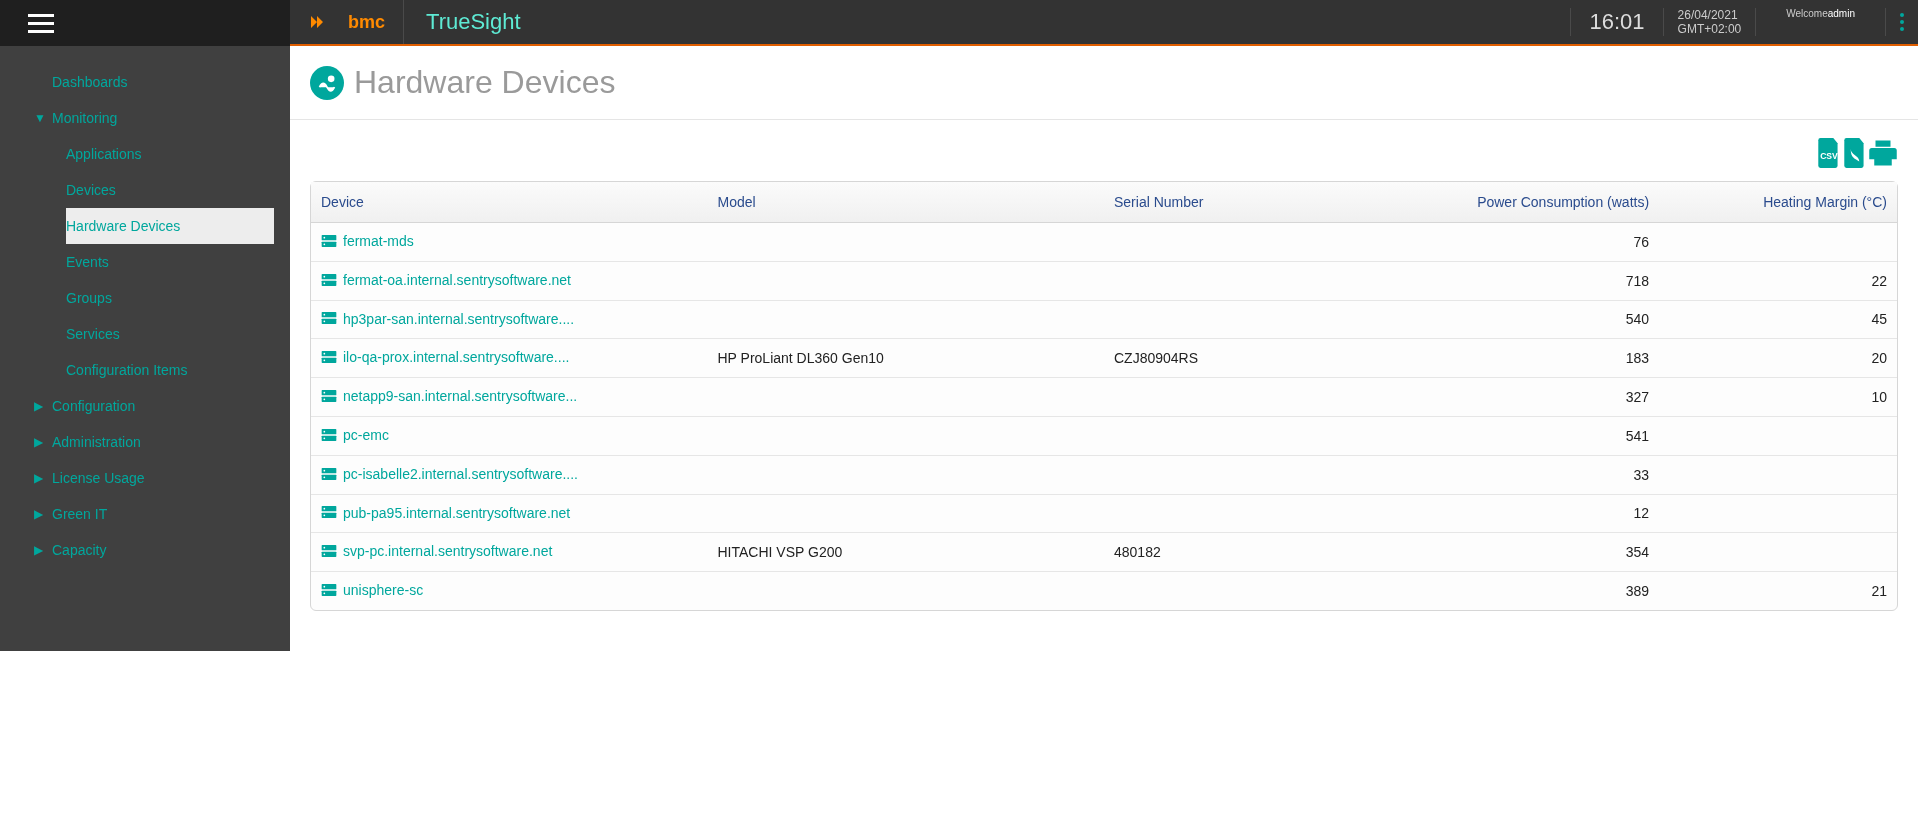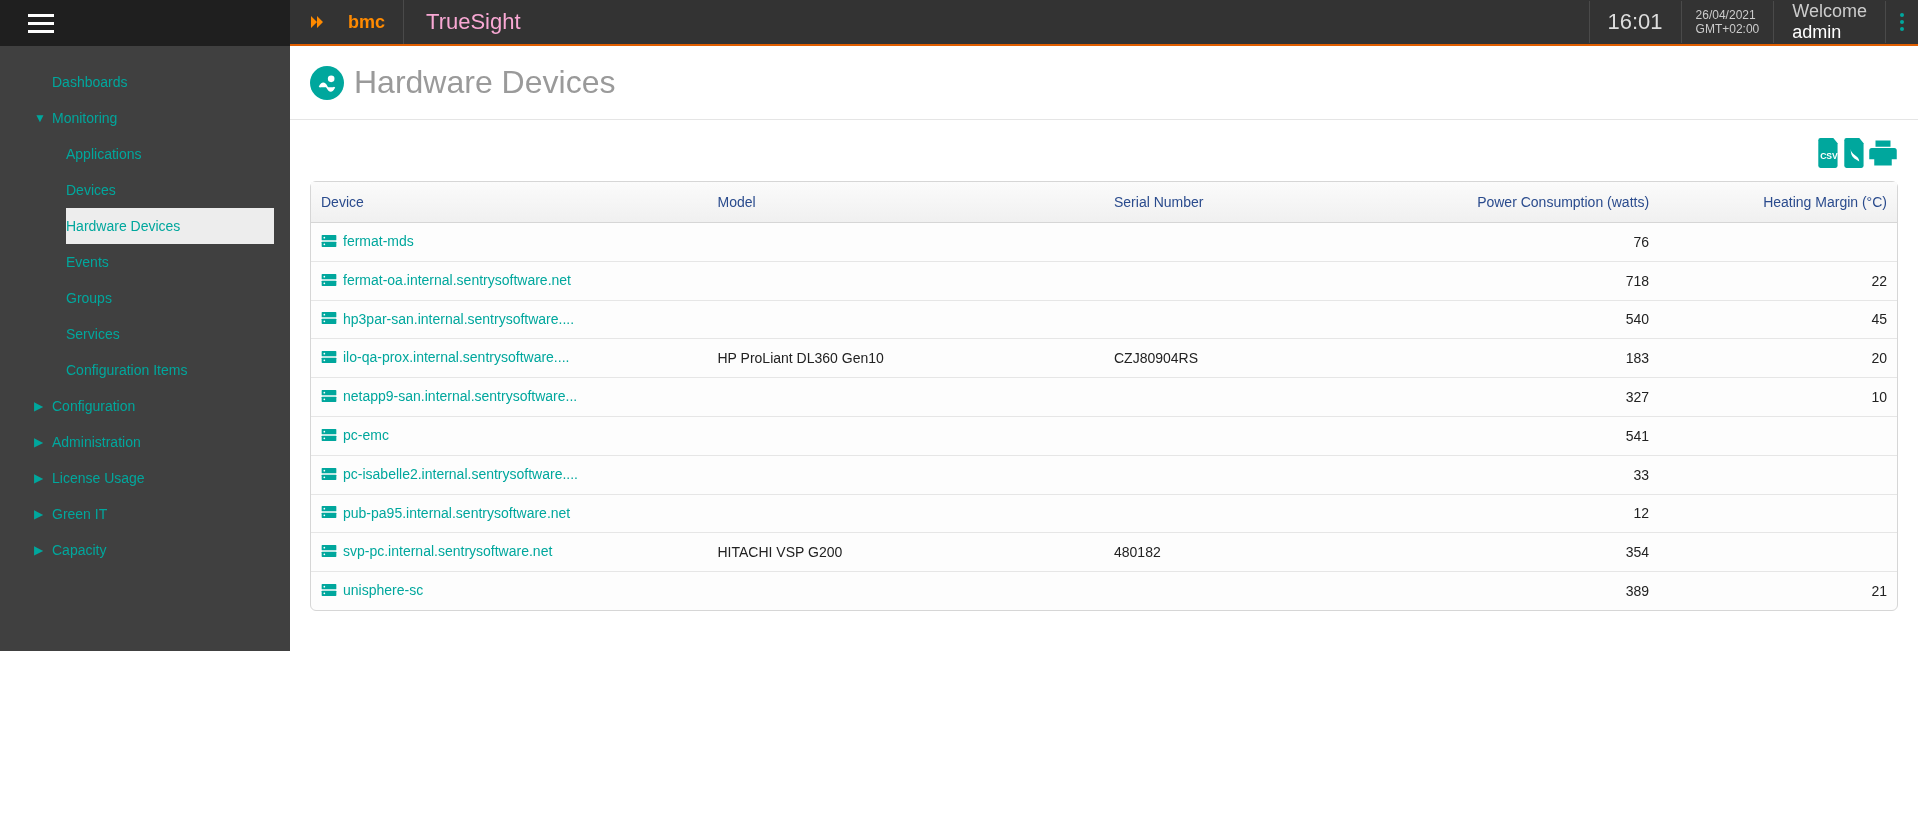--- a/index.html
+++ b/index.html
@@ -6,25 +6,25 @@
     body { font-family: Arial, Helvetica, sans-serif; font-size: 14px; color: #333; background: #fff; }
 
     
     .topbar { display: flex; height: 46px; background: #2b2b2b; color: #fff; }
     .topbar-left { width: 290px; background: #1f1f1f; display: flex; align-items: center; padding-left: 28px; }
     .hamburger { cursor: pointer; }
     .hamburger div { width: 26px; height: 3px; background: #fff; margin: 5px 0; }
     .topbar-main { flex: 1; display: flex; align-items: center; background: #333333; border-bottom: 2px solid #e05e00; }
     .bmc-logo { display: flex; align-items: center; padding: 12px 18px; height: 100%; border-right: 1px solid #4a4a4a; color: #ff8a00; font-weight: bold; font-size: 18px; gap: 16px; }
     .bmc-logo svg { margin-right: 6px; }
-    .product-name { padding: 0 22px; color: #f9a8d4; font-size: 22px; font-weight: 300; }
+    .product-name { padding: 0 22px; color: #5eead4; font-size: 22px; font-weight: 300; }
     .topbar-right { margin-left: auto; display: flex; align-items: stretch; }
     .topbar-clock { display: flex; align-items: center; padding: 0 18px; font-size: 22px; border-left: 1px solid #4a4a4a; font-weight: 300; color: #ddd; }
     .topbar-datetime { display: flex; flex-direction: column; justify-content: center; padding: 0 14px; font-size: 12px; border-left: 1px solid #4a4a4a; color: #ccc; }
-    .topbar-user { display: flex; flex-direction: column; justify-content: center; padding: 0 18px; font-size: 18px; border-left: 1px solid #4a4a4a; color: #ccc; }
+    .topbar-user { display: flex; flex-direction: row; justify-content: center; padding: 0 30px; font-size: 10px; border-left: 1px solid #4a4a4a; color: #ccc; }
     .topbar-user .uname { color: #fff; }
     .topbar-menu { display: flex; align-items: center; padding: 0 14px; border-left: 1px solid #4a4a4a; cursor: pointer; }
     .topbar-menu .dots span { display: block; width: 4px; height: 4px; background: #00a79d; margin: 3px 0; border-radius: 50%; }
 
     
     .wrap { display: flex; }
     .sidebar { width: 290px; background: #404040; padding: 18px 16px; }
     .sidebar .item { padding: 10px 18px 10px 34px; color: #00a79d; cursor: pointer; display: flex; align-items: center; }
     .sidebar .item.top { padding-left: 18px; }
     .sidebar .item .caret { width: 12px; display: inline-block; margin-right: 6px; color: #00a79d; font-size: 12px; }

